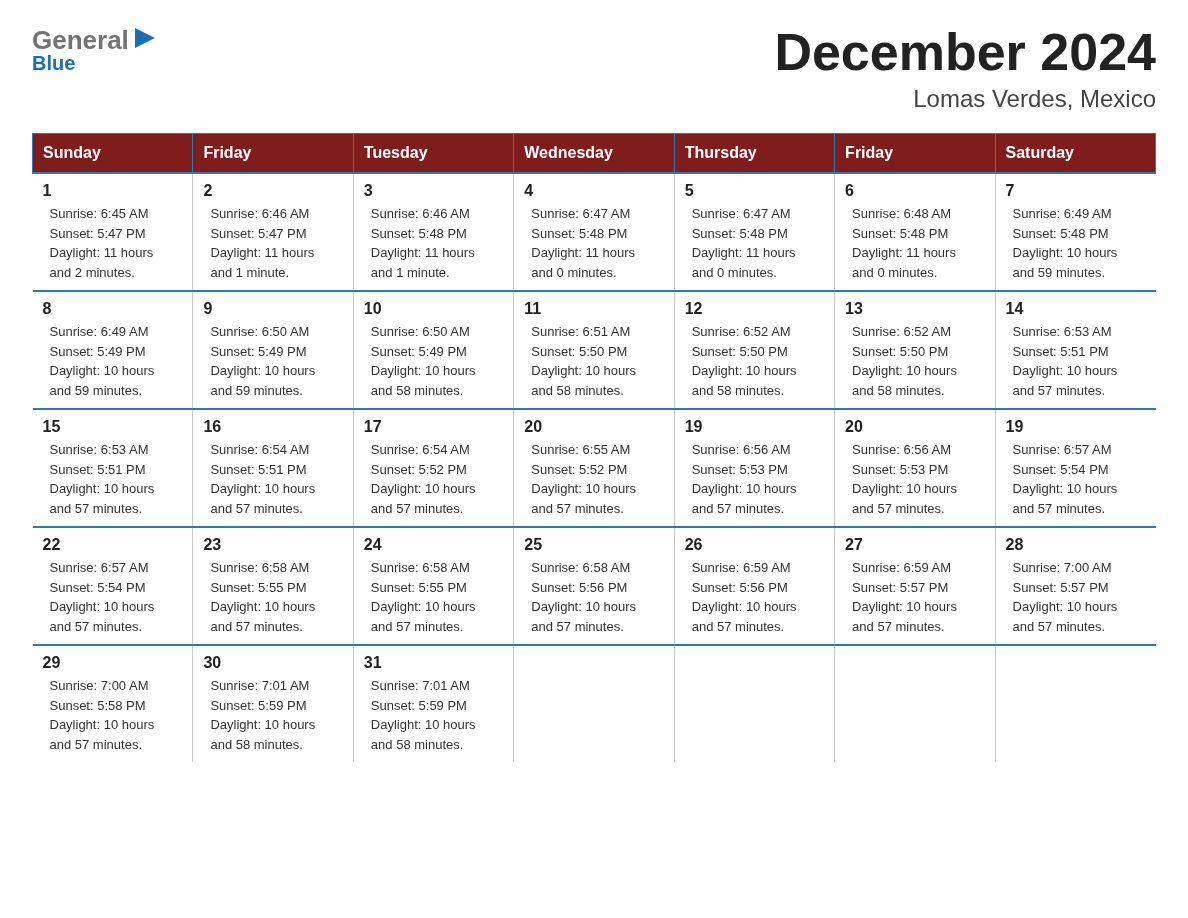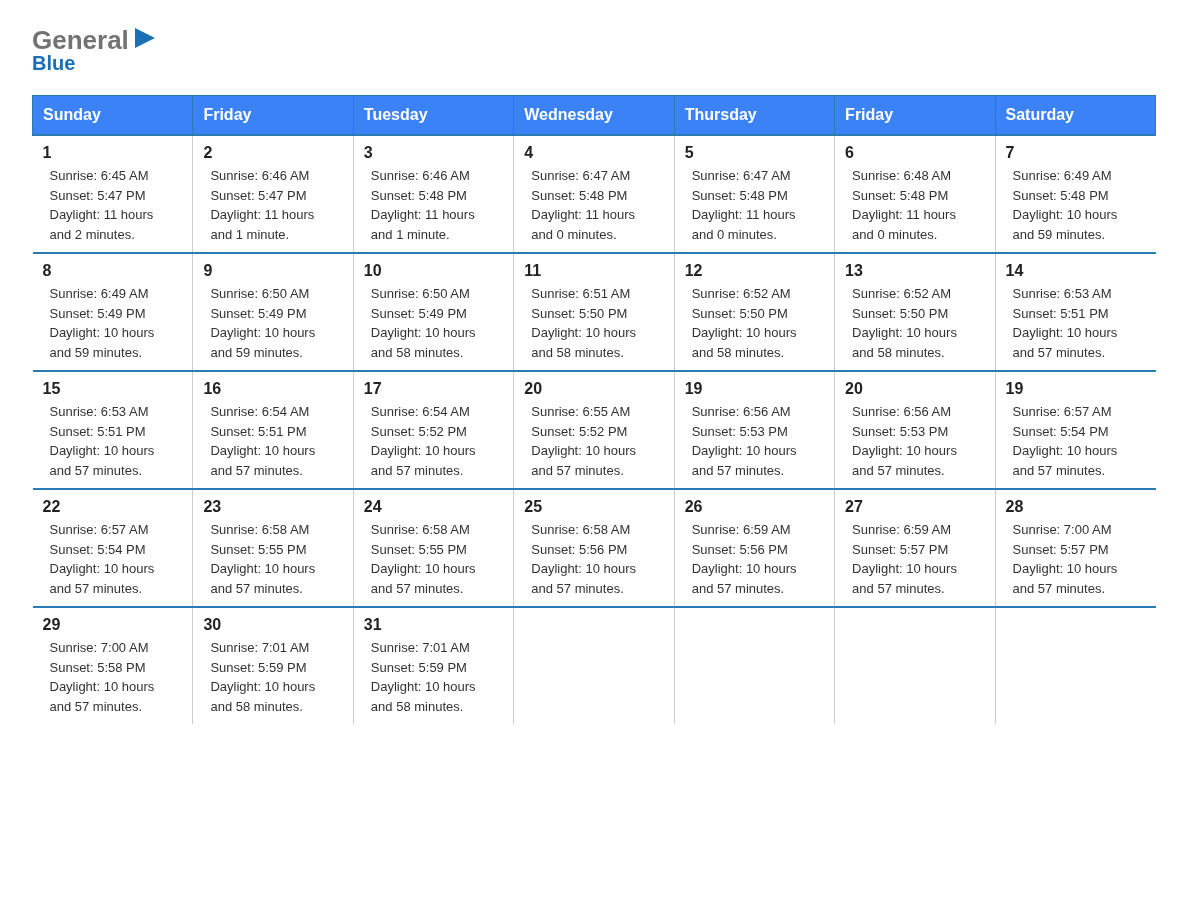--- a/index.html
+++ b/index.html
@@ -34,21 +34,21 @@
       color: #444;
       margin-top: 4px;
     }
 
     .calendar-table {
       width: 100%;
       border-collapse: collapse;
     }
 
     .calendar-table thead tr th {
-      background-color: #3b82f6;
+      background-color: #7f1d1d;
       color: #ffffff;
       font-size: 16px;
       font-weight: bold;
       padding: 10px 10px;
       text-align: left;
       border: 1px solid #2a7ab5;
     }
 
     .calendar-table tbody tr {
       border-top: 2px solid #2a7ab5;
@@ -134,20 +134,24 @@
       <span class="logo-text-g">General</span>
       <span class="logo-flag">
         <svg viewBox="0 0 28 28" xmlns="http://www.w3.org/2000/svg">
           <polygon points="4,4 24,14 4,24" fill="#1a6fb5"></polygon>
         </svg>
       </span>
     </div>
     <div class="logo-row2">Blue</div>
   </div>
 
+  <div class="title-area">
+    <div class="calendar-title">December 2024</div>
+    <div class="calendar-subtitle">Lomas Verdes, Mexico</div>
+  </div>
 </div>
 
 <table class="calendar-table">
   <thead>
     <tr>
       <th>Sunday</th>
       <th>Friday</th>
       <th>Tuesday</th>
       <th>Wednesday</th>
       <th>Thursday</th>

